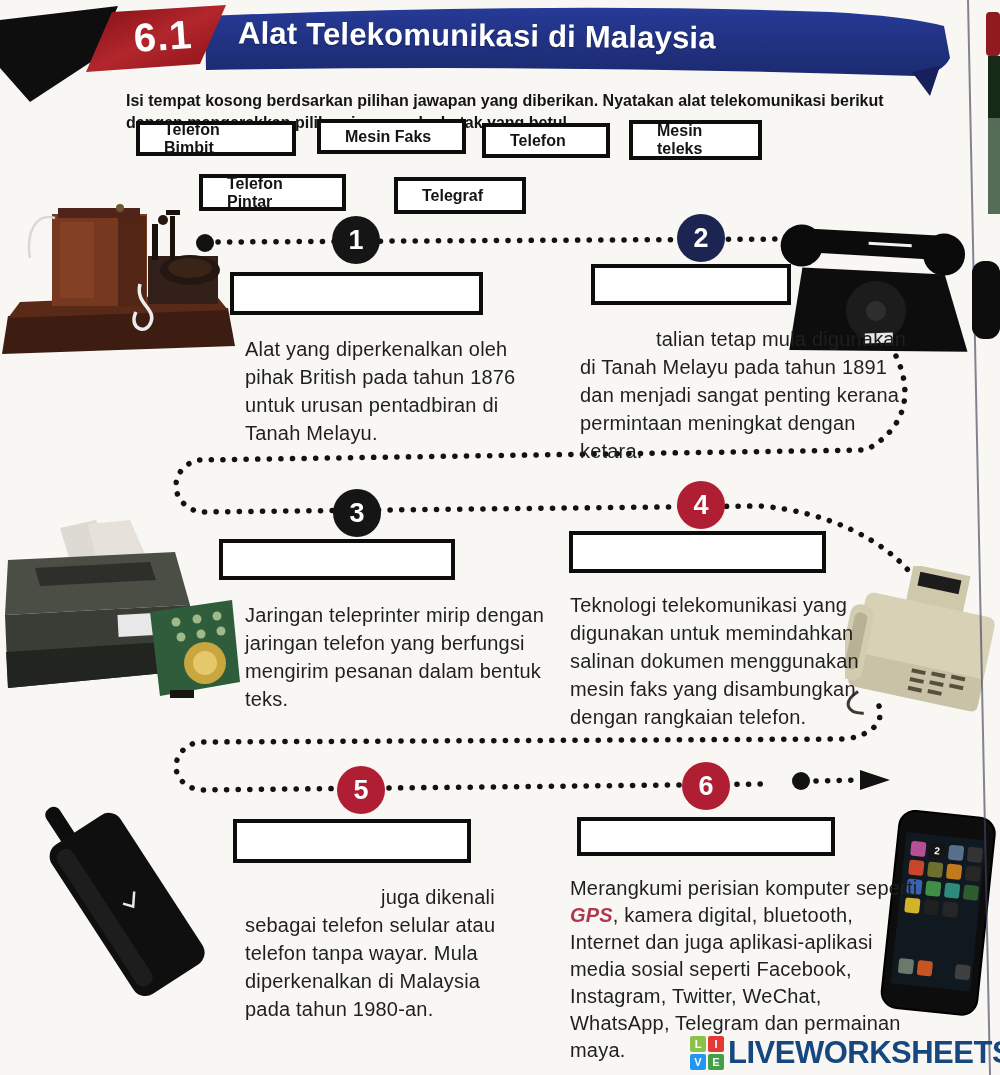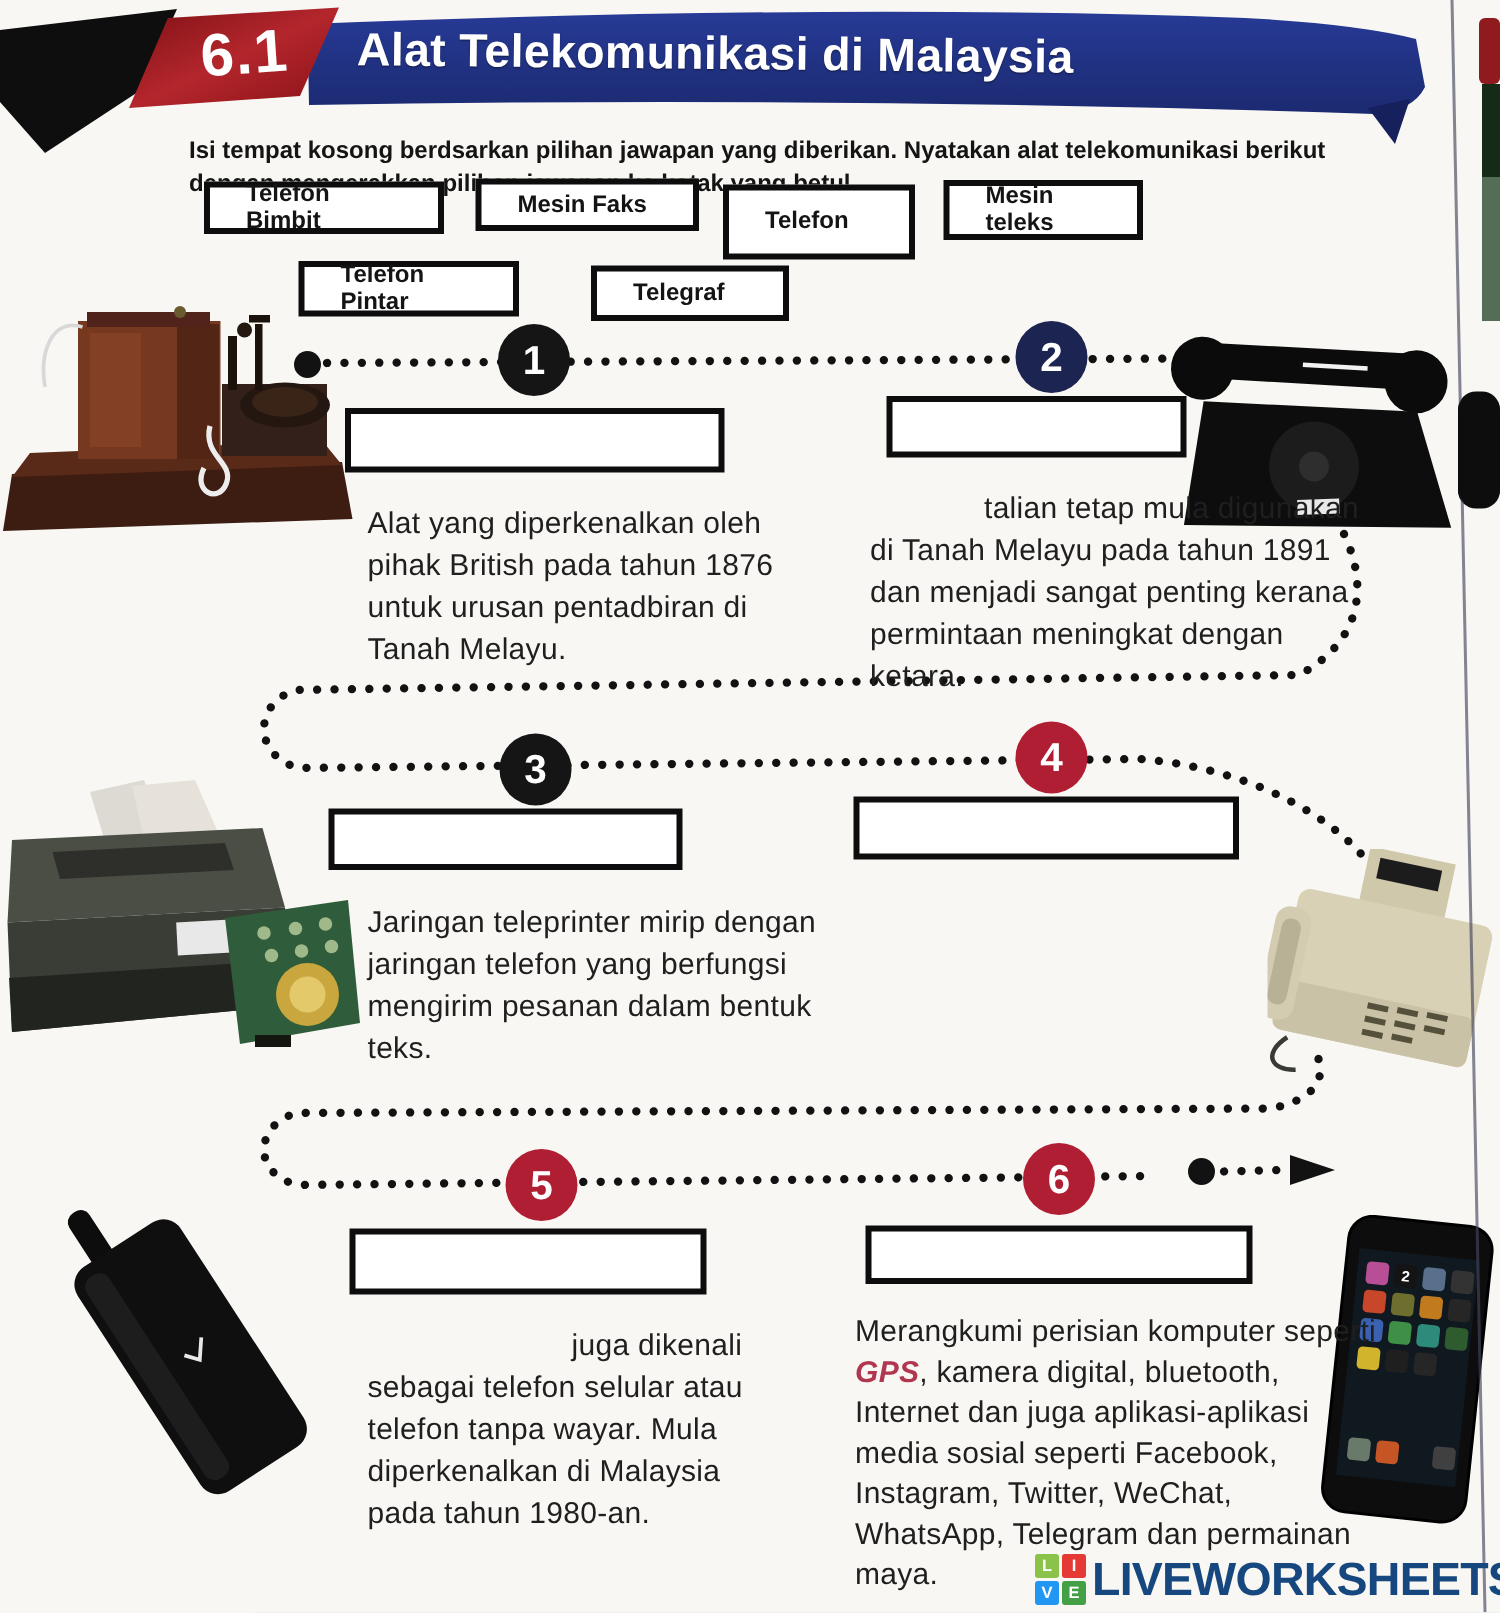--- a/index.html
+++ b/index.html
@@ -192,39 +192,40 @@
     <polygon points="912,72 940,66 930,96" fill="#16205c"></polygon>
     <polygon points="112,12 226,5 200,64 86,72" fill="url(#redg)"></polygon>
   </svg>
   <div class="abs badge-num">6.1</div>
   <div class="abs ribbon-title">Alat Telekomunikasi di Malaysia</div>
 
   <p class="abs instructions">Isi tempat kosong berdsarkan pilihan jawapan yang diberikan. Nyatakan alat telekomunikasi berikut dengan mengerakkan pilihan jawapan ke kotak yang betul.</p>
 
   <div class="abs optbox" style="left:136px;top:121px;width:160px;height:35px">Telefon Bimbit</div>
   <div class="abs optbox" style="left:317px;top:119px;width:149px;height:35px">Mesin Faks</div>
-  <div class="abs optbox" style="left:482px;top:123px;width:128px;height:50px">Telefon</div>
+  <div class="abs optbox" style="left:482px;top:123px;width:128px;height:35px">Telefon</div>
   <div class="abs optbox" style="left:629px;top:120px;width:133px;height:40px">Mesin teleks</div>
   <div class="abs optbox" style="left:199px;top:174px;width:147px;height:37px">Telefon Pintar</div>
   <div class="abs optbox" style="left:394px;top:177px;width:132px;height:37px">Telegraf</div>
 
   <div class="abs numcircle c-dark" style="left:332px;top:216px">1</div>
   <div class="abs ansbox" style="left:230px;top:272px;width:253px;height:43px"></div>
   <p class="abs desc" style="left:228px;top:318px;width:292px">Alat yang diperkenalkan oleh pihak British pada tahun 1876 untuk urusan pentadbiran di Tanah Melayu.</p>
 
   <div class="abs numcircle c-navy" style="left:677px;top:214px">2</div>
   <div class="abs ansbox" style="left:591px;top:264px;width:200px;height:41px"></div>
   <p class="abs desc s2" style="left:563px;top:308px;width:332px">talian tetap mula digunakan di Tanah Melayu pada tahun 1891 dan menjadi sangat penting kerana permintaan meningkat dengan ketara.</p>
 
   <div class="abs numcircle c-dark" style="left:333px;top:489px">3</div>
   <div class="abs ansbox" style="left:219px;top:539px;width:236px;height:41px"></div>
   <p class="abs desc" style="left:228px;top:584px;width:312px">Jaringan teleprinter mirip dengan jaringan telefon yang berfungsi mengirim pesanan dalam bentuk teks.</p>
 
   <div class="abs numcircle c-red" style="left:677px;top:481px">4</div>
   <div class="abs ansbox" style="left:569px;top:531px;width:257px;height:42px"></div>
+  <p class="abs desc" style="left:553px;top:574px;width:342px">Teknologi telekomunikasi yang digunakan untuk memindahkan salinan dokumen menggunakan mesin faks yang disambungkan dengan rangkaian telefon.</p>
 
   <div class="abs numcircle c-red" style="left:337px;top:766px">5</div>
   <div class="abs ansbox" style="left:233px;top:819px;width:238px;height:44px"></div>
   <p class="abs desc s5" style="left:228px;top:866px;width:276px">juga dikenali sebagai telefon selular atau telefon tanpa wayar. Mula diperkenalkan di Malaysia pada tahun 1980-an.</p>
 
   <div class="abs numcircle c-red" style="left:682px;top:762px">6</div>
   <div class="abs ansbox" style="left:577px;top:817px;width:258px;height:39px"></div>
   <p class="abs desc" style="left:553px;top:858px;width:352px;line-height:27px">
     <span>Merangkumi perisian komputer seperti </span><span class="gps">GPS</span><span>, kamera digital, </span><span class="it">bluetooth</span><span>, Internet dan juga aplikasi-aplikasi media sosial seperti </span><span class="it">Facebook</span><span>, </span><span class="it">Instagram</span><span>, </span><span class="it">Twitter</span><span>, </span><span class="it">WeChat</span><span>, </span><span class="it">WhatsApp</span><span>, </span><span class="it">Telegram</span><span> dan permainan maya.</span>
   </p>

